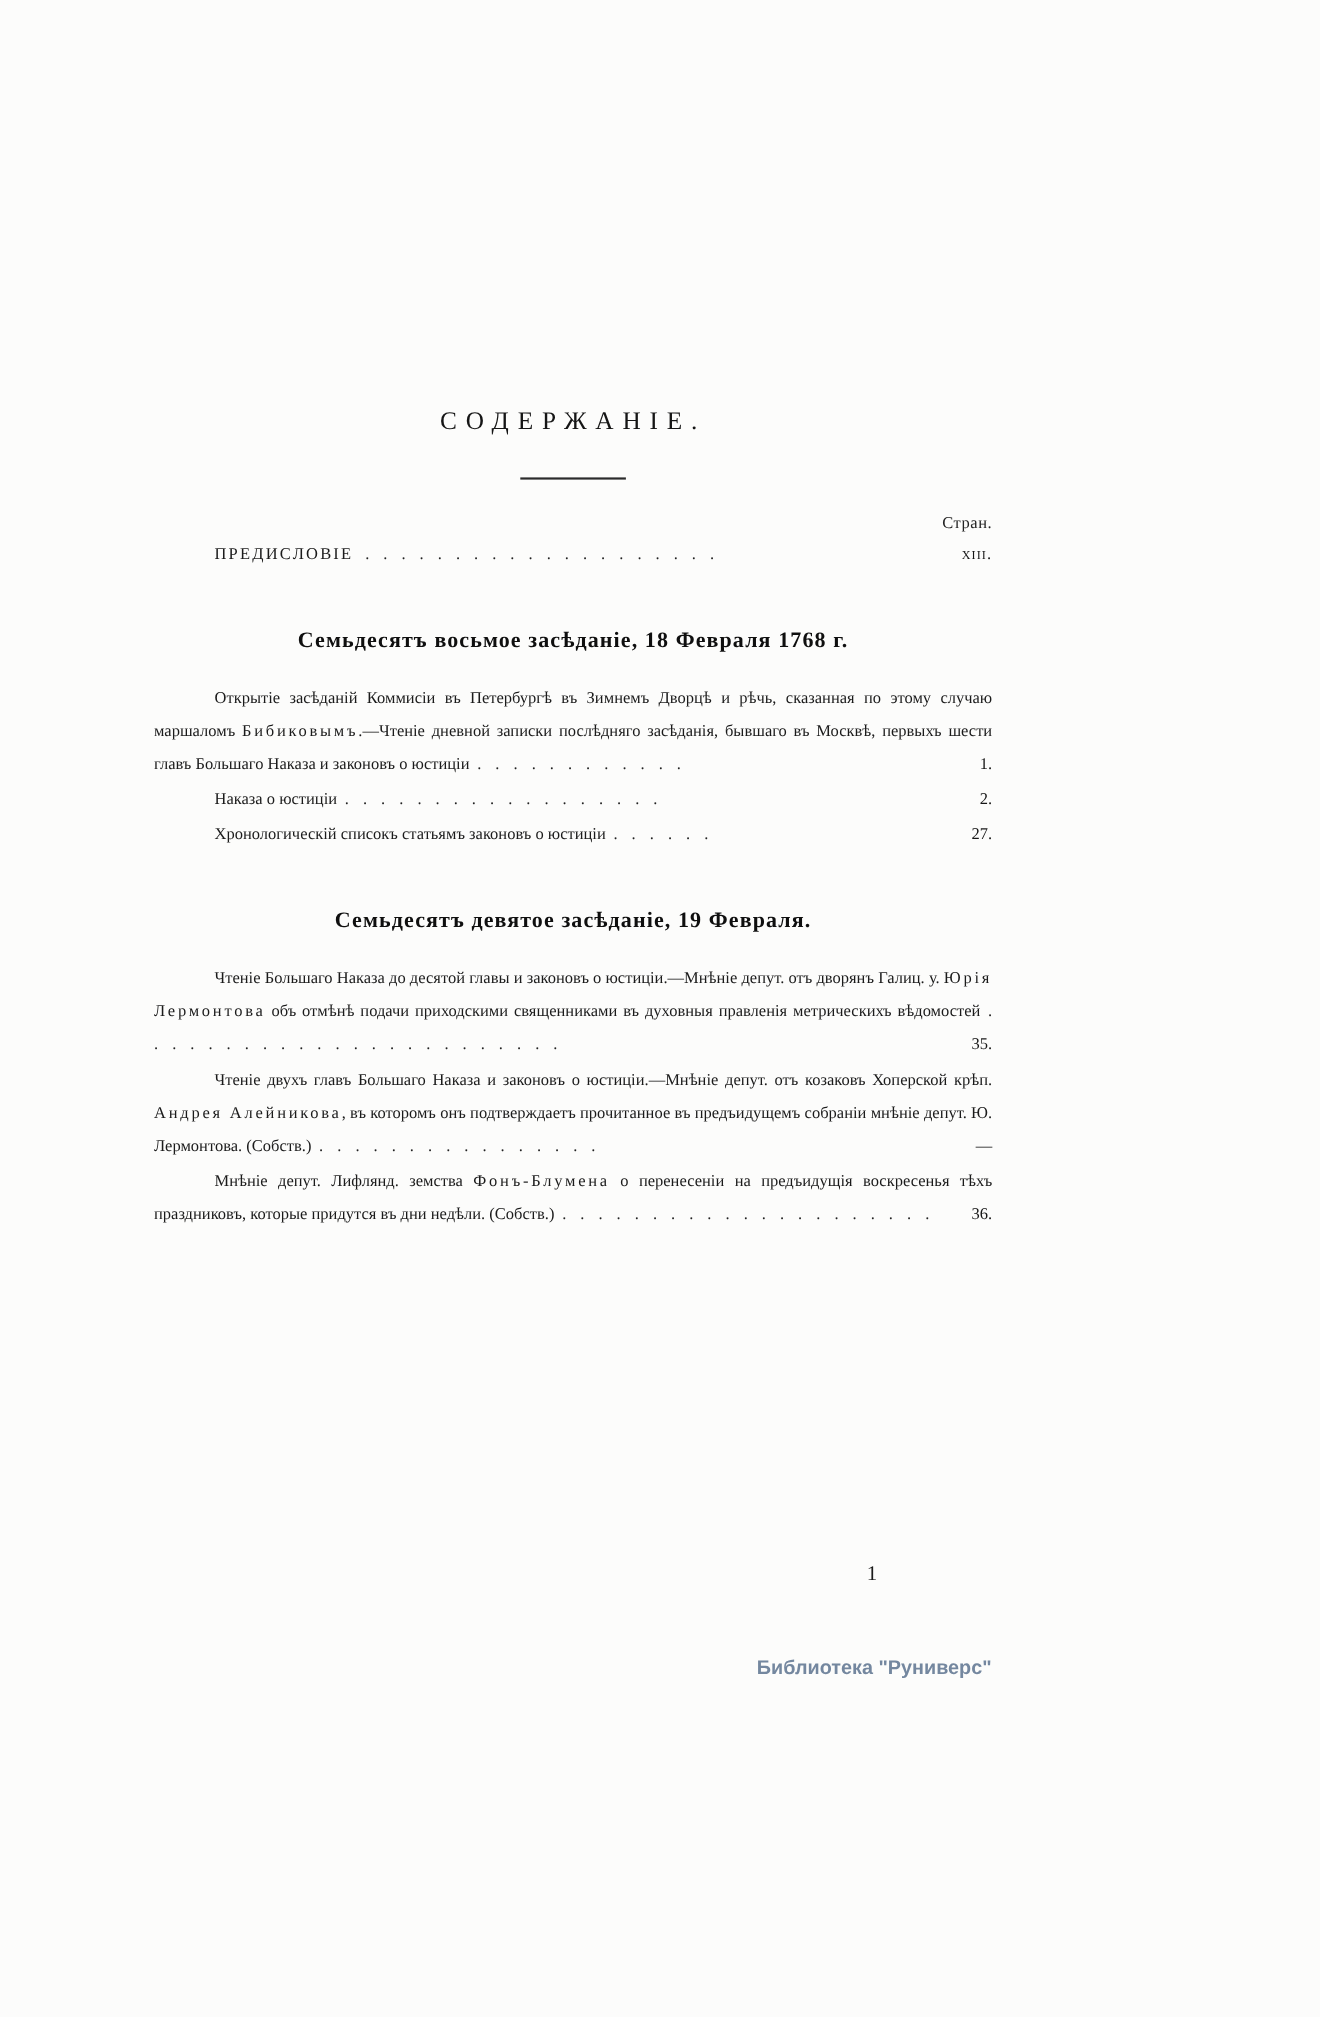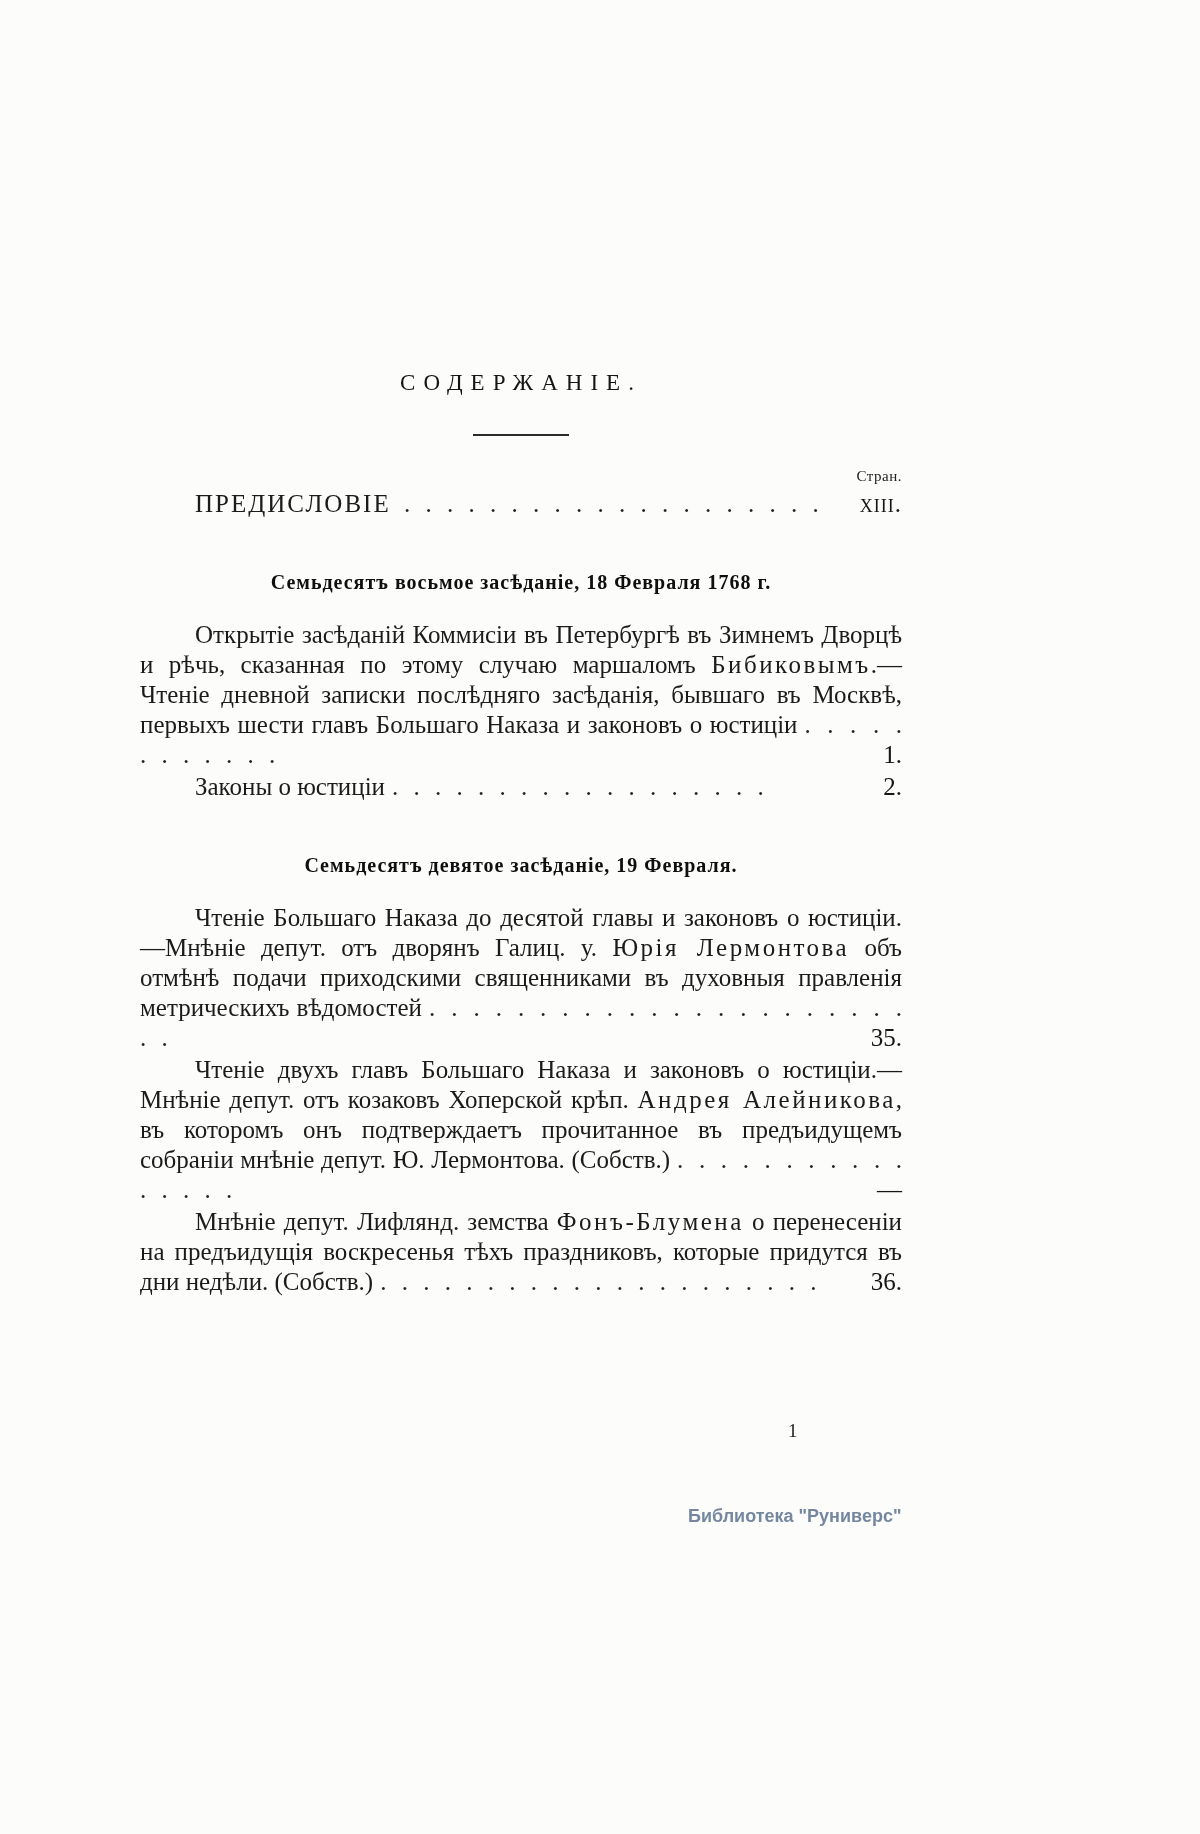--- a/index.html
+++ b/index.html
@@ -35,21 +35,21 @@
   .col-header {
     margin-top: 32px;
     text-align: right;
     font-size: 15px;
     letter-spacing: 0.5px;
     color: #222;
   }
   .entry {
     position: relative;
     margin: 2px 0 0 0;
-    font-size: 25px;
+    font-size: 15px;
     line-height: 30px;
     text-align: justify;
     text-indent: 55px;
     color: #1b1b1b;
   }
   .preface {
     margin-top: 4px;
   }
   .preface .label { letter-spacing: 2px; }
   .em { letter-spacing: 2.5px; }
@@ -106,21 +106,22 @@
 
     <p class="entry preface">
       <span class="label">ПРЕДИСЛОВІЕ</span>
       <span class="dots">. . . . . . . . . . . . . . . . . . . .</span>
       <span class="pageref smallcaps">xiii.</span>
     </p>
 
     <div id="sections">
         <h2 class="heading">Семьдесятъ восьмое засѣданіе, 18 Февраля 1768 г.</h2>
         <p class="entry"><span>Открытіе засѣданій Коммисіи въ Петербургѣ въ Зимнемъ Дворцѣ и рѣчь, сказанная по этому случаю маршаломъ </span><span class="em">Бибиковымъ</span><span>.—Чтеніе дневной записки послѣдняго засѣданія, бывшаго въ Москвѣ, первыхъ шести главъ Большаго Наказа и законовъ о юстиціи</span><span class="dots">. . . . . . . . . . . .</span><span class="pageref">1.</span></p>
-        <p class="entry"><span>Законы о юстиціи</span><span class="dots">. . . . . . . . . . . . . . . . . .</span><span class="pageref">2.</span></p>
+        <p class="entry"><span>Наказа о юстиціи</span><span class="dots">. . . . . . . . . . . . . . . . . .</span><span class="pageref">2.</span></p>
+        <p class="entry"><span>Хронологическій списокъ статьямъ законовъ о юстиціи</span><span class="dots">. . . . . .</span><span class="pageref">27.</span></p>
         <h2 class="heading">Семьдесятъ девятое засѣданіе, 19 Февраля.</h2>
         <p class="entry"><span>Чтеніе Большаго Наказа до десятой главы и законовъ о юстиціи.—Мнѣніе депут. отъ дворянъ Галиц. у. </span><span class="em">Юрія Лермонтова</span><span> объ отмѣнѣ подачи приходскими священниками въ духовныя правленія метрическихъ вѣдомостей</span><span class="dots">. . . . . . . . . . . . . . . . . . . . . . . .</span><span class="pageref">35.</span></p>
         <p class="entry"><span>Чтеніе двухъ главъ Большаго Наказа и законовъ о юстиціи.—Мнѣніе депут. отъ козаковъ Хоперской крѣп. </span><span class="em">Андрея Алейникова</span><span>, въ которомъ онъ подтверждаетъ прочитанное въ предъидущемъ собраніи мнѣніе депут. Ю. Лермонтова. (Собств.)</span><span class="dots">. . . . . . . . . . . . . . . .</span><span class="pageref">—</span></p>
         <p class="entry"><span>Мнѣніе депут. Лифлянд. земства </span><span class="em">Фонъ-Блумена</span><span> о перенесеніи на предъидущія воскресенья тѣхъ праздниковъ, которые придутся въ дни недѣли. (Собств.)</span><span class="dots">. . . . . . . . . . . . . . . . . . . . .</span><span class="pageref">36.</span></p>
       </div>
 
   </div>
 
   <div class="signature">1</div>
 

